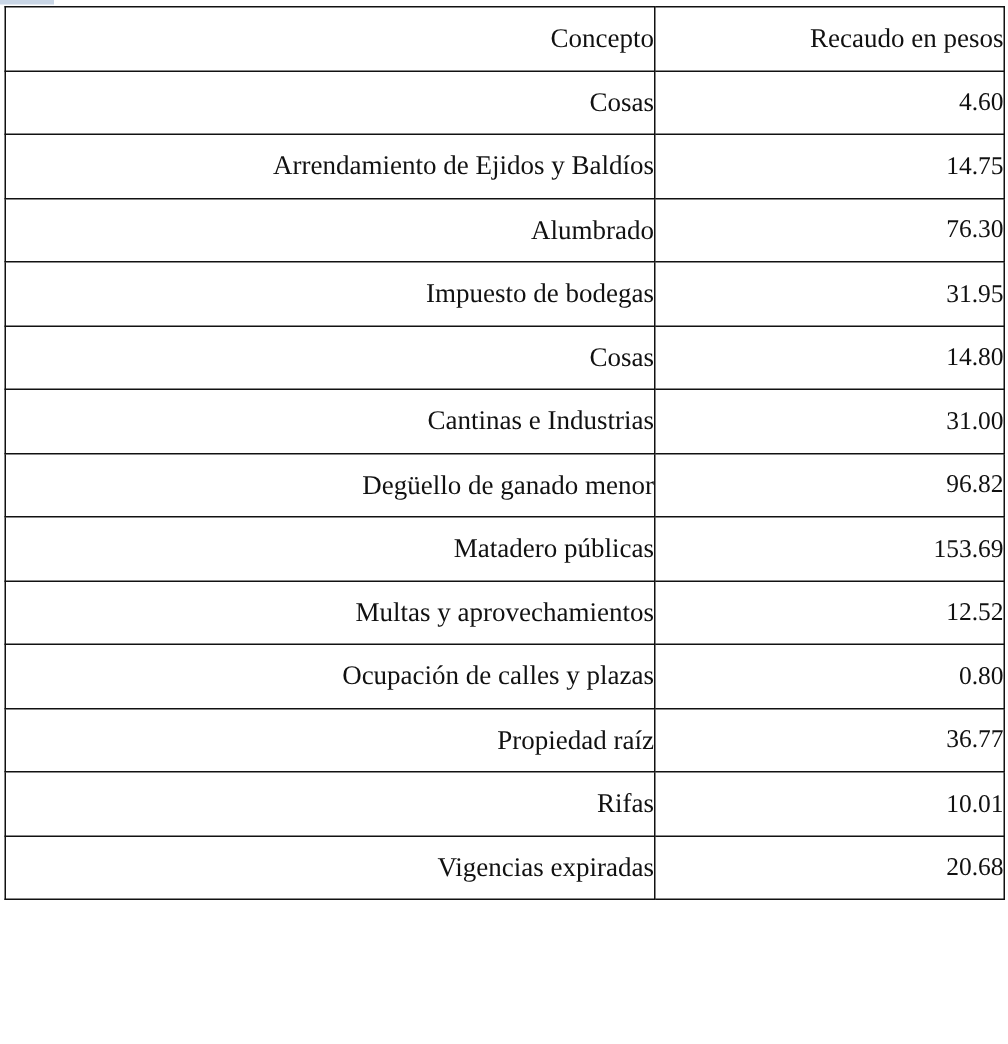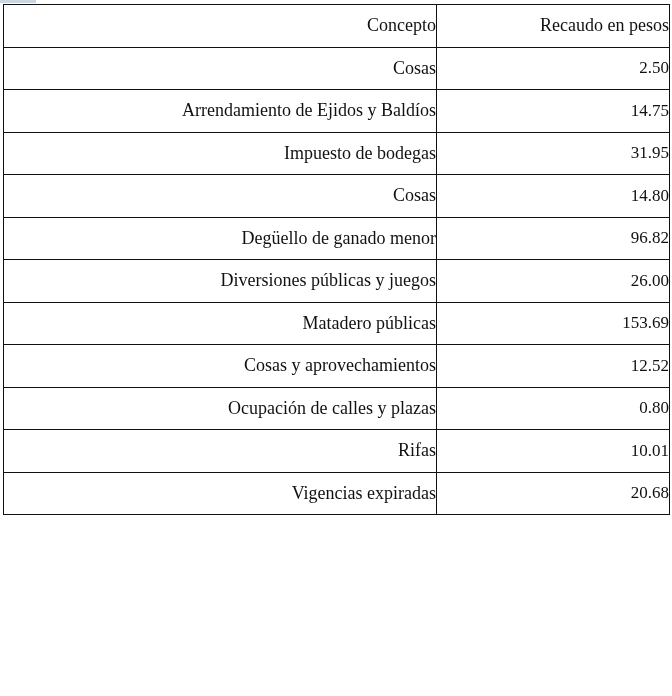--- a/index.html
+++ b/index.html
@@ -21,53 +21,61 @@
 <table>
   <thead>
     <tr>
       <th class="c1">Concepto</th>
       <th class="c2">Recaudo en pesos</th>
     </tr>
   </thead>
   <tbody id="tbody">
       <tr>
         <td class="c1">Cosas</td>
-        <td class="c2">2.50</td>
+        <td class="c2">4.60</td>
       </tr>
       <tr>
         <td class="c1">Arrendamiento de Ejidos y Baldíos</td>
         <td class="c2">14.75</td>
+      </tr>
+      <tr>
+        <td class="c1">Alumbrado</td>
+        <td class="c2">76.30</td>
       </tr>
       <tr>
         <td class="c1">Impuesto de bodegas</td>
         <td class="c2">31.95</td>
       </tr>
       <tr>
         <td class="c1">Cosas</td>
         <td class="c2">14.80</td>
       </tr>
       <tr>
+        <td class="c1">Cantinas e Industrias</td>
+        <td class="c2">31.00</td>
+      </tr>
+      <tr>
         <td class="c1">Degüello de ganado menor</td>
         <td class="c2">96.82</td>
-      </tr>
-      <tr>
-        <td class="c1">Diversiones públicas y juegos</td>
-        <td class="c2">26.00</td>
       </tr>
       <tr>
         <td class="c1">Matadero públicas</td>
         <td class="c2">153.69</td>
       </tr>
       <tr>
-        <td class="c1">Cosas y aprovechamientos</td>
+        <td class="c1">Multas y aprovechamientos</td>
         <td class="c2">12.52</td>
       </tr>
       <tr>
         <td class="c1">Ocupación de calles y plazas</td>
         <td class="c2">0.80</td>
+      </tr>
+      <tr>
+        <td class="c1">Propiedad raíz</td>
+        <td class="c2">36.77</td>
       </tr>
       <tr>
         <td class="c1">Rifas</td>
         <td class="c2">10.01</td>
       </tr>
       <tr>
         <td class="c1">Vigencias expiradas</td>
         <td class="c2">20.68</td>
       </tr>
     </tbody>

